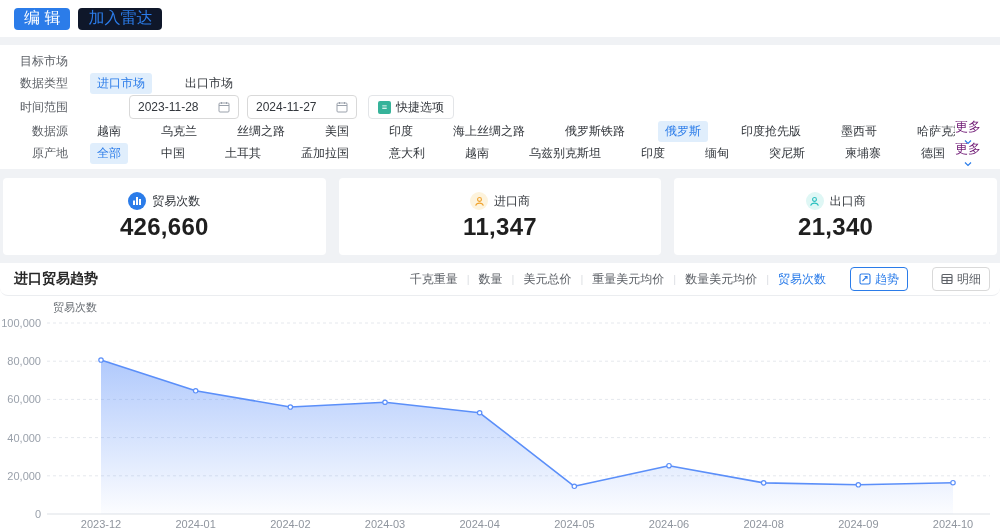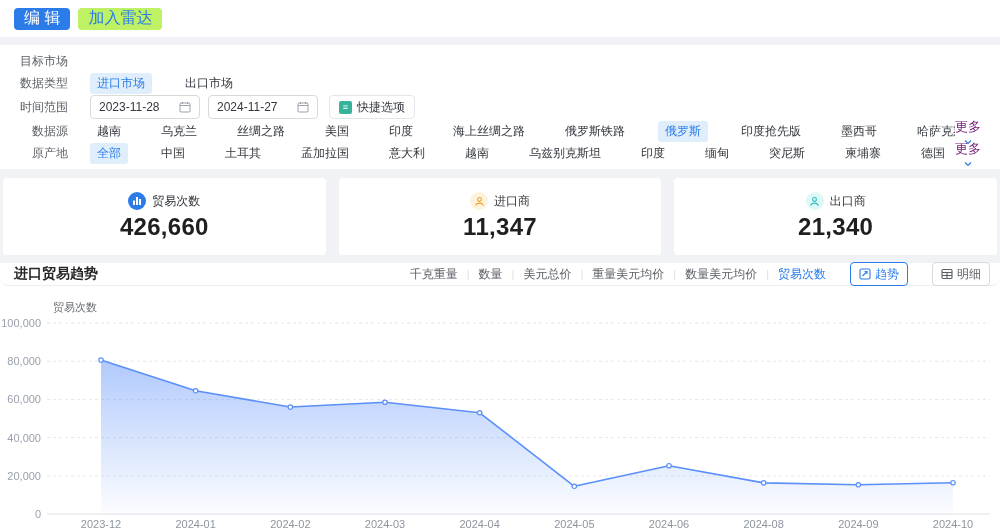--- a/index.html
+++ b/index.html
@@ -9,21 +9,21 @@
     font-family:"Liberation Sans", sans-serif;
     overflow:hidden;
     color:#33373d;
   }
   
   .topbar { height:37px; background:#fff; display:flex; align-items:center; padding:0 8px 0 14px; }
   .topbar-title { font-size:13px; font-weight:700; color:#1f1f1f; flex:1; }
   .btn { height:22px; border:none; border-radius:4px; font-size:16px; padding:0 10px;
          display:inline-flex; align-items:center; cursor:pointer; font-family:inherit; }
   .btn-primary { background:#2b7ce9; color:#fff; margin-right:8px; }
-  .btn-light { background:#bef264; color:#2b7ce9; }
+  .btn-light { background:#0f172a; color:#2b7ce9; }
   
   .filters { background:#fff; margin-top:8px; padding:5px 0; }
   .frow { display:flex; align-items:center; height:22px; padding-right:19px; white-space:nowrap; }
   .frow.time { height:26px; }
   .flabel { width:68px; text-align:right; font-size:12px; color:#5c6066; flex-shrink:0; }
   .fopts { display:flex; align-items:center; padding-left:22px; gap:26px; flex:1; overflow:hidden; }
   .fopt { font-size:12px; color:#33373d; padding:2px 7px; border-radius:3px; cursor:pointer; }
   .fopt.sel { background:#e0eefc; color:#2b7ce9; }
   .more-link { margin-left:auto; color:#701a75; font-size:13px; display:inline-flex; align-items:center; gap:3px; cursor:pointer; flex-shrink:0;flex-direction:column; }
   .date-input { width:110px; height:24px; border:1px solid #d9d9d9; border-radius:4px; background:#fff;
@@ -35,21 +35,21 @@
   .gap8 { width:8px; flex-shrink:0; }
   
   .cards { display:flex; gap:13px; margin:9px 3px 0; }
   .card { flex:1; height:77px; background:#fff; border-radius:4px; display:flex; flex-direction:column;
           align-items:center; justify-content:center; }
   .card-top { display:flex; align-items:center; gap:6px; font-size:12px; color:#33373d; }
   .card-ic { width:18px; height:18px; border-radius:50%; display:inline-flex; align-items:center; justify-content:center; }
   .card-value { font-size:24px; font-weight:600; color:#1f1f1f; margin-top:3px; letter-spacing:.3px; }
   
   .chart-panel { background:#fff; margin-top:8px; height:269px; position:relative; }
-  .chart-header { height:23px; display:flex; align-items:center; padding:0 10px 0 14px; border-bottom:1px solid #ebedf0;border-radius:8px; }
+  .chart-header { height:33px; display:flex; align-items:center; padding:0 10px 0 14px; border-bottom:1px solid #ebedf0;border-radius:8px; }
   .chart-title { font-size:14px; font-weight:700; color:#262626; flex:1; }
   .metrics { display:flex; align-items:center; gap:9px; font-size:12px; color:#5c6066; }
   .metric { cursor:pointer; }
   .metric.sel { color:#2b7ce9; }
   .msep { color:#dcdfe3; font-size:11px; }
   .view-btn { height:24px; border:1px solid #d9d9d9; border-radius:4px; background:#fff; margin-left:24px;
               display:inline-flex; align-items:center; gap:4px; padding:0 8px; font-size:12px; color:#5c6066; cursor:pointer; font-family:inherit; }
   .view-btn.sel { border-color:#2b7ce9; color:#2b7ce9; }
   #trend-chart { position:absolute; left:0; top:34px; }
 </style>
@@ -70,21 +70,21 @@
   <div class="frow">
     <span class="flabel">数据类型</span>
     <div class="fopts">
         <span class="fopt sel">进口市场</span>
         <span class="fopt">出口市场</span>
       </div>
   </div>
 
   <div class="frow time">
     <span class="flabel">时间范围</span>
-    <div class="fopts" style="gap:0;">
+    <div class="fopts" style="gap:0;margin-left:39px;">
       <span class="date-input">
         <span>2023-11-28</span>
         <svg width="12" height="12" viewBox="0 0 12 12">
             <rect x="1" y="2" width="10" height="9" rx="1" fill="none" stroke="#9aa1ab" stroke-width="1"></rect>
             <line x1="1" y1="4.5" x2="11" y2="4.5" stroke="#9aa1ab" stroke-width="1"></line>
             <line x1="3.5" y1="1" x2="3.5" y2="3" stroke="#9aa1ab" stroke-width="1"></line>
             <line x1="8.5" y1="1" x2="8.5" y2="3" stroke="#9aa1ab" stroke-width="1"></line>
           </svg>
       </span>
       <span class="gap8"></span>

